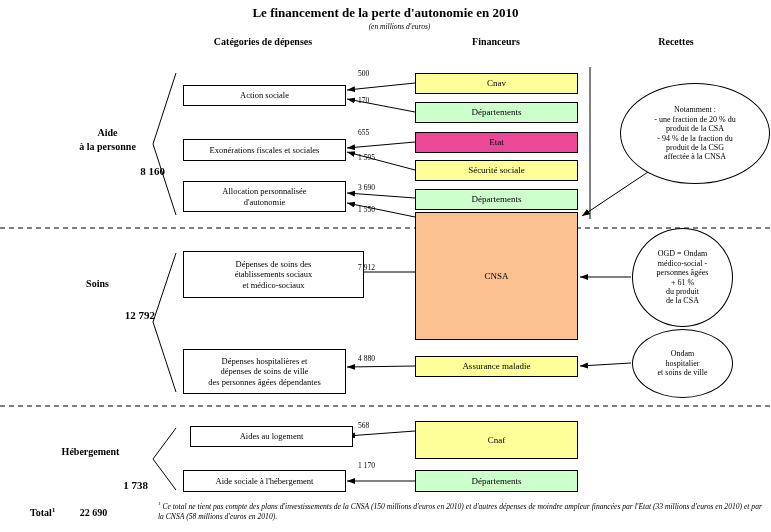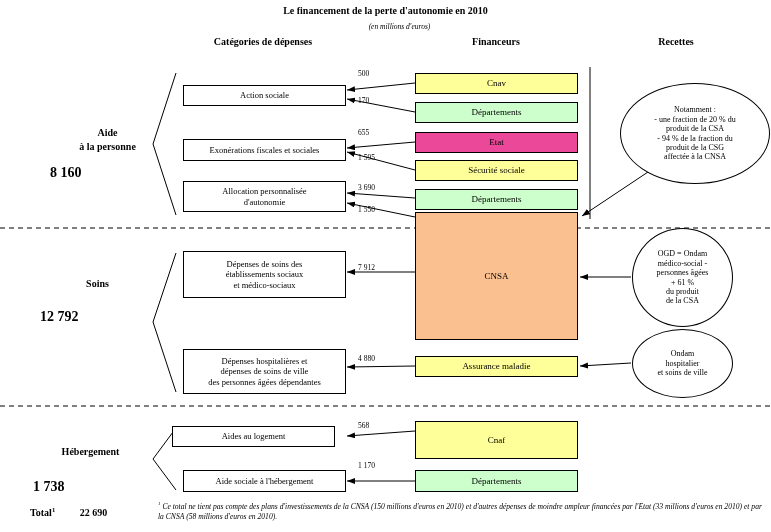--- a/index.html
+++ b/index.html
@@ -1,27 +1,27 @@
 <!DOCTYPE html>
 <html><head>
 <meta charset="utf-8">
 <style>
   * { margin:0; padding:0; box-sizing:border-box; }
   html,body { background:#ffffff; }
   .canvas { position:relative; width:771px; height:532px; background:#fff;
             font-family:"Liberation Serif", serif; color:#000; overflow:hidden; }
   .abs { position:absolute; }
-  .title { top:5px; left:0; width:100%; text-align:center; font-weight:bold; font-size:10px; }
+  .title { top:5px; left:0; width:100%; text-align:center; font-weight:bold; font-size:13px; }
   .subtitle { top:22px; left:14px; width:100%; text-align:center; font-style:italic; font-size:7.5px; }
   .col-header { top:36px; font-weight:bold; font-size:10px; text-align:center; }
   .box { border:1px solid #000; background:#fff; display:flex; align-items:center; justify-content:center;
          text-align:center; font-size:8.5px; line-height:1.18; padding:1px 8px; white-space:pre-line; }
   .fin { font-size:9px; }
   .section-label { font-weight:bold; font-size:10px; text-align:center; white-space:pre-line; line-height:1.35; }
-  .section-amount { font-weight:bold; font-size:14px; text-align:left; }
+  .section-amount { font-weight:bold; font-size:11px; text-align:right; }
   .flow-amount { font-size:7.5px; text-align:left; width:50px; left:358px; }
   .ellipse { border:1px solid #000; border-radius:50%; background:#fff; display:flex; align-items:center;
              justify-content:center; text-align:center; font-size:8px; line-height:1.18; padding:6px;
              white-space:pre-line; }
   .total { font-weight:bold; font-size:10px; }
   .footnote { font-size:7.6px; font-style:italic; line-height:1.35; }
   sup { font-size:0.65em; }
   svg { position:absolute; top:0; left:0; }
 </style>
 </head>
@@ -75,27 +75,27 @@
   <div class="abs section-label" style="left:40px;top:277px;width:115px">Soins</div>
   <div class="abs section-amount" style="left:40px;top:309px;width:115px">12 792</div>
 
   <div class="abs section-label" style="left:33px;top:445px;width:115px">Hébergement</div>
   <div class="abs section-amount" style="left:33px;top:479px;width:115px">1 738</div>
 
   <div class="abs box" style="left:183px;top:85px;width:163px;height:21px">Action sociale</div>
   <div class="abs box" style="left:183px;top:139px;width:163px;height:22px">Exonérations fiscales et sociales</div>
   <div class="abs box" style="left:183px;top:181px;width:163px;height:31px">Allocation personnalisée
 d'autonomie</div>
-  <div class="abs box" style="left:183px;top:251px;width:163px;height:47px">Dépenses de soins des
+  <div class="abs box" style="left:183px;top:251px;width:181px;height:47px">Dépenses de soins des
 établissements sociaux
 et médico-sociaux</div>
   <div class="abs box" style="left:183px;top:349px;width:163px;height:45px">Dépenses hospitalières et
 dépenses de soins de ville
 des personnes âgées dépendantes</div>
-  <div class="abs box" style="left:172px;top:426px;width:163px;height:21px">Aides au logement</div>
+  <div class="abs box" style="left:190px;top:426px;width:163px;height:21px">Aides au logement</div>
   <div class="abs box" style="left:183px;top:470px;width:163px;height:22px">Aide sociale à l'hébergement</div>
 
   <div class="abs box fin" style="left: 415px; top: 73px; width: 163px; height: 21px; background-color: rgb(255, 255, 153);">Cnav</div>
   <div class="abs box fin" style="left: 415px; top: 102px; width: 163px; height: 21px; background-color: rgb(204, 255, 204);">Départements</div>
   <div class="abs box fin" style="left: 415px; top: 132px; width: 163px; height: 21px; background-color: #ec4899;">Etat</div>
   <div class="abs box fin" style="left: 415px; top: 160px; width: 163px; height: 21px; background-color: rgb(255, 255, 153);">Sécurité sociale</div>
   <div class="abs box fin" style="left: 415px; top: 189px; width: 163px; height: 21px; background-color: rgb(204, 255, 204);">Départements</div>
   <div class="abs box fin" style="left: 415px; top: 212px; width: 163px; height: 128px; background-color: rgb(250, 192, 144);">CNSA</div>
   <div class="abs box fin" style="left: 415px; top: 356px; width: 163px; height: 21px; background-color: rgb(255, 255, 153);">Assurance maladie</div>
   <div class="abs box fin" style="left: 415px; top: 421px; width: 163px; height: 38px; background-color: rgb(255, 255, 153);">Cnaf</div>

